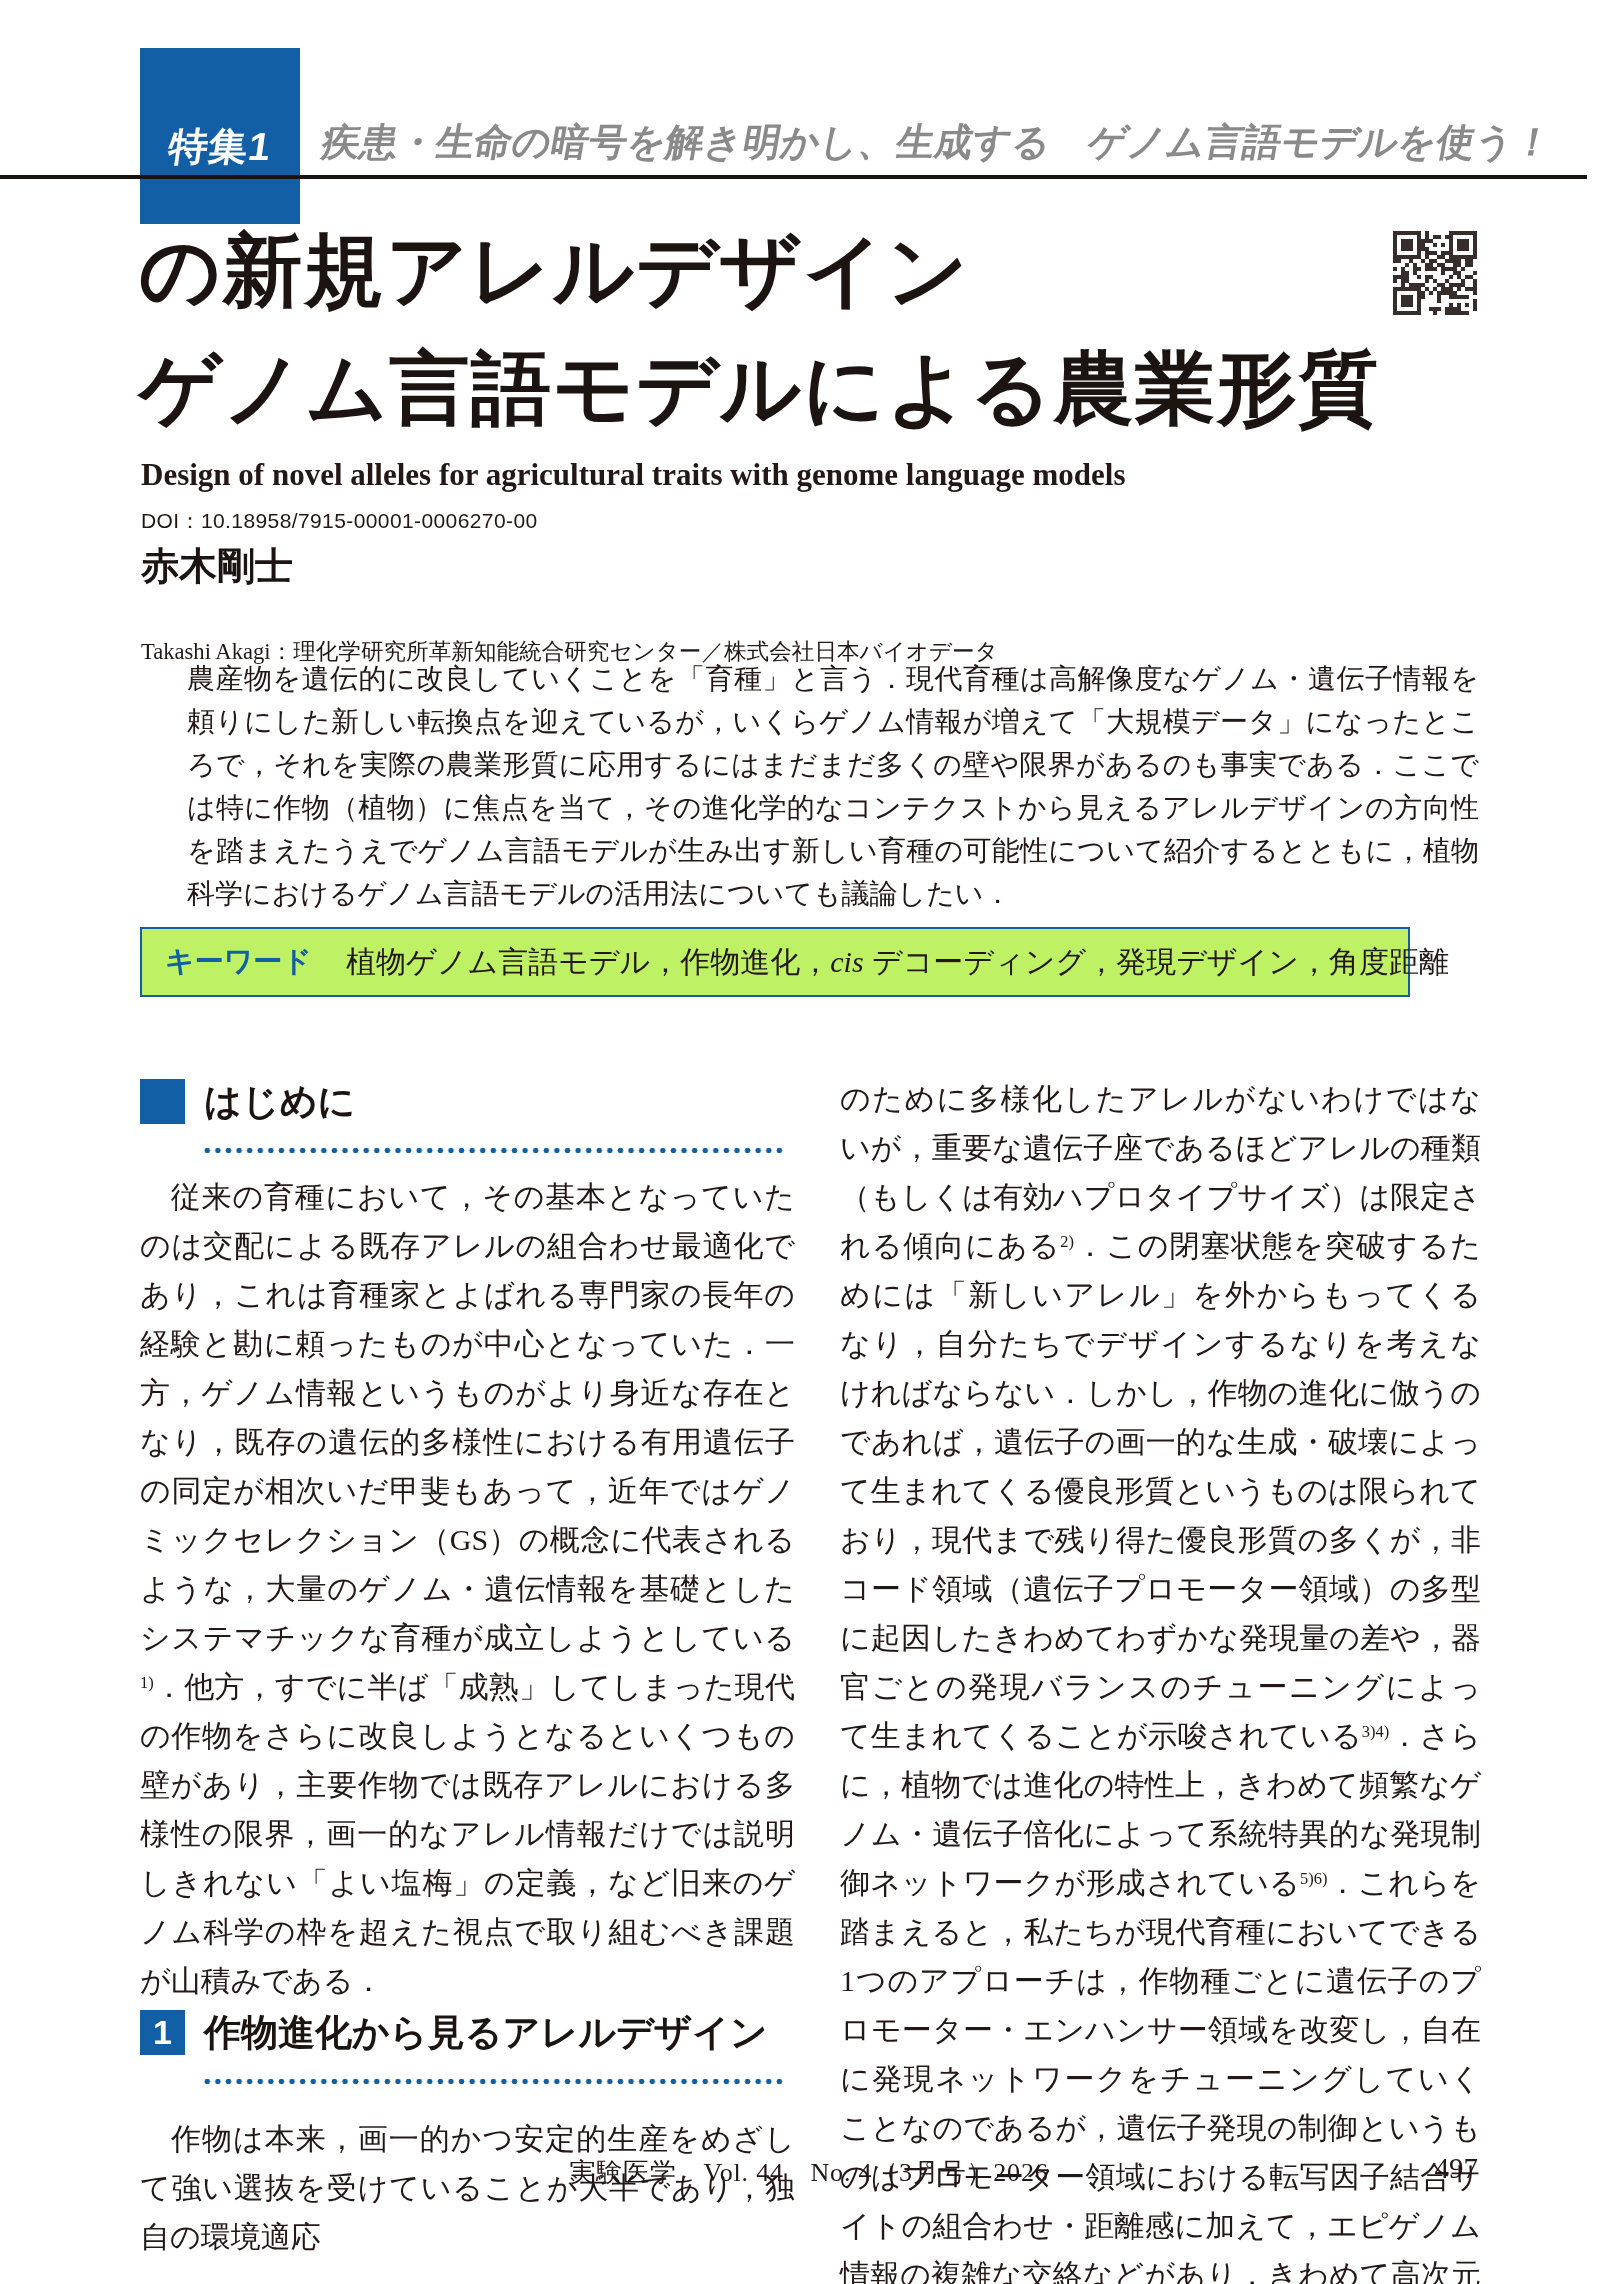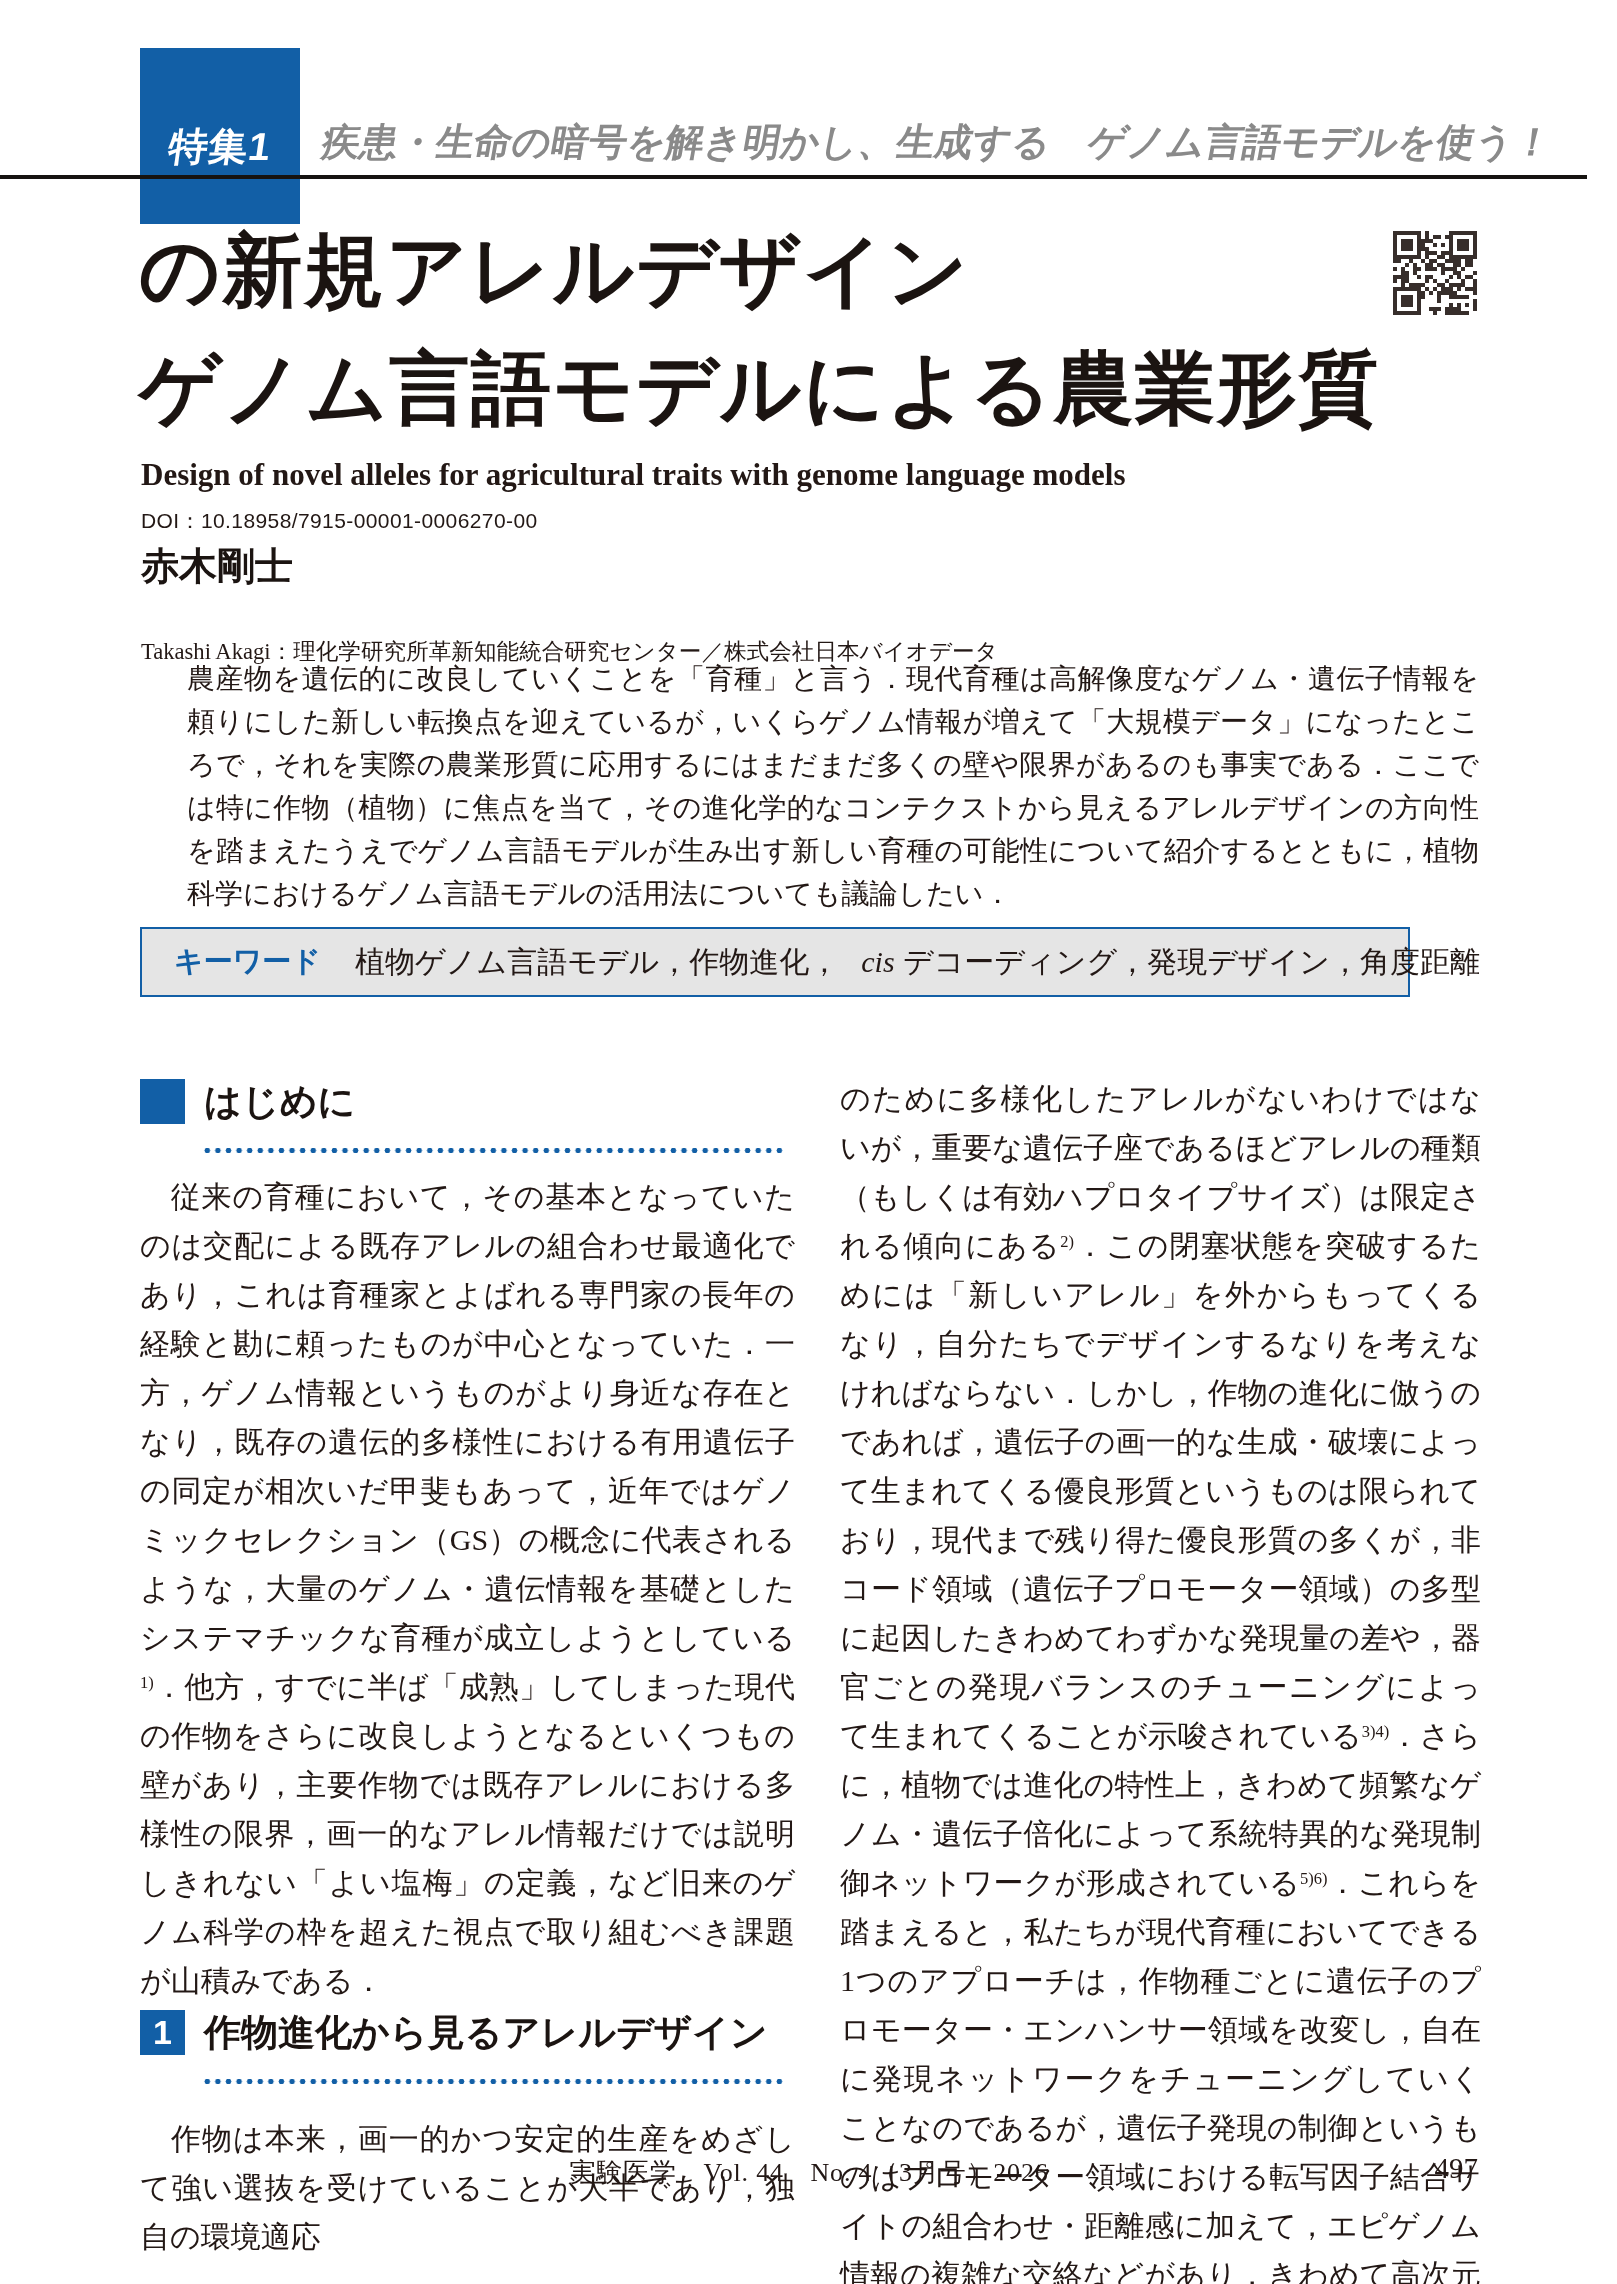--- a/index.html
+++ b/index.html
@@ -63,28 +63,28 @@
   .abstract{
     position:absolute;left:187px;top:657px;width:1292px;
     font-size:28px;line-height:43px;color:#231815;
     text-align:justify;text-justify:inter-ideograph;
     font-family:"Liberation Sans",sans-serif;
   }
   
   .kw-box{
     position:absolute;left:140px;top:927px;width:1270px;height:70px;
     border:2.3px solid #125fa6;box-sizing:border-box;
-    display:flex;align-items:center;padding-left:32px;
-    background:#e5e5e5;
+    display:flex;align-items:center;padding-left:23px;
+    background:#bef264;
   }
   .kw-label{
     color:#125fa6;font-size:29px;font-weight:bold;margin-right:34px;white-space:nowrap;
   }
   .kw-text{font-size:30px;color:#231815;white-space:nowrap;}
-  .kw-text i{font-family:"Liberation Serif",serif;margin-left:22px;}
+  .kw-text i{font-family:"Liberation Serif",serif;}
   
   .col{position:absolute;top:1074px;}
   .col-left{left:140px;width:655px;}
   .col-right{left:840px;width:641px;}
   .sec-head{position:relative;height:92px;}
   .sec-square{
     position:absolute;left:0;top:4.7px;width:45px;height:45px;background:#125fa6;
     color:#ffffff;font-size:34px;font-weight:bold;text-align:center;line-height:45px;
   }
   .sec-title{

